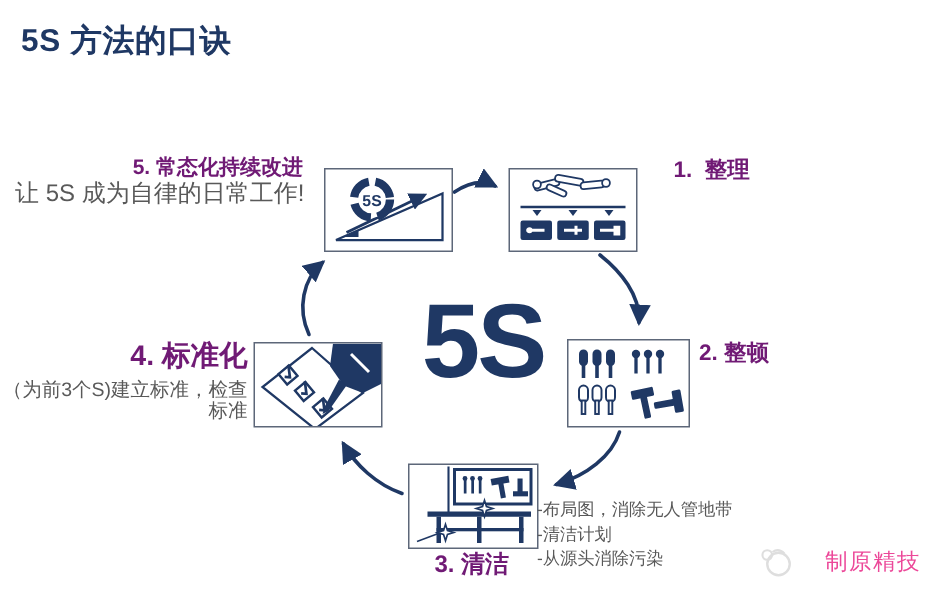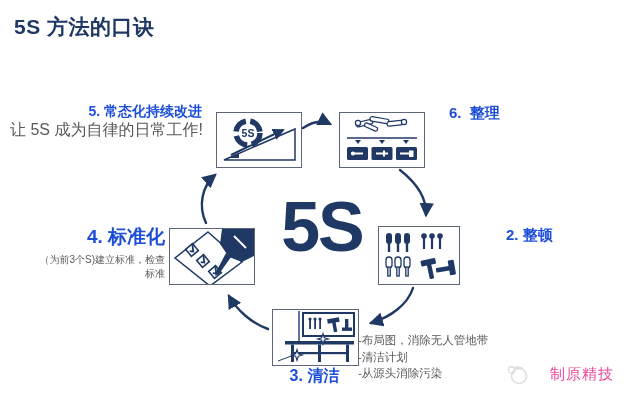--- a/index.html
+++ b/index.html
@@ -8,34 +8,34 @@
   .abs{position:absolute;}
   #title{left:14px;top:13px;font-size:21px;font-weight:bold;color:#1f3864;letter-spacing:.5px;}
   .iconbox{position:absolute;background:#fff;border:1.4px solid #5d6779;overflow:hidden;}
   #icon5{left:216px;top:112px;width:84px;height:54px;}
   #icon1{left:339px;top:112px;width:84px;height:54px;}
   #icon2{left:378px;top:226px;width:80px;height:57px;}
   #icon3{left:272px;top:309px;width:85px;height:55px;}
   #icon4{left:169px;top:228px;width:84px;height:55px;}
   #centerlabel{left:276px;top:192px;width:92px;text-align:center;
     font-size:70px;font-weight:bold;color:#1f3864;letter-spacing:-2px;line-height:1;}
-  .sh{white-space:pre;font-weight:bold;color:#1d4ed8;}
+  .sh{white-space:pre;font-weight:bold;color:#701a75;}
   .sb{color:#595959;}
   .sb div{white-space:pre;}
   #st1{left:449px;top:104px;}
   #st1 .sh{font-size:15px;}
   #st1 .sb{margin-top:4px;font-size:11px;line-height:16px;}
   #st2{left:466px;top:226px;}
-  #st2 .sh{font-size:15px;margin-left:40px;}
+  #st2 .sh{font-size:15px;}
   #st2 .sb{margin-top:4px;font-size:11.5px;line-height:17px;}
   #st3h{left:262px;top:366px;width:105px;text-align:center;font-size:16px;}
   #st3b{left:358px;top:332px;font-size:11.5px;line-height:16.5px;}
   #st4{left:0px;top:224px;width:165px;text-align:right;}
   #st4 .sh{font-size:19px;}
-  #st4 .sb{margin-top:3px;font-size:10px;line-height:14px;}
+  #st4 .sb{margin-top:3px;font-size:13px;line-height:14px;}
   #st5{left:10px;top:103px;width:192px;text-align:right;}
   #st5 .sh{font-size:14px;}
   #st5 .sb{margin-top:2px;font-size:16px;line-height:13px;}
   #arrowlayer{left:0;top:0;pointer-events:none;}
   #watermark{right:12px;bottom:14px;display:flex;align-items:center;gap:20px;
     color:#ec4899;font-size:15px;letter-spacing:1px;}
   svg text{font-family:"Liberation Sans","DejaVu Sans",sans-serif;}
 </style>
 </head>
 <body>
@@ -182,21 +182,21 @@
         <path transform="translate(33,32) rotate(-40)" d="M-2.5,-0.5 L0,2 L4.5,-5"></path>
         <path transform="translate(45,43) rotate(-40)" d="M-2.5,-0.5 L0,2 L4.5,-5"></path>
       </g>
       <path d="M52,0 L84,0 L84,27 L72,33 L59,28 L50,15 Z" fill="#1f3864"></path>
       <line x1="64" y1="7" x2="76" y2="19" stroke="#fff" stroke-width="2"></line>
       <polygon points="56,24 61,28 49,45 45,47 46.5,42" fill="#1f3864"></polygon>
     </svg>
   </div>
 
   <div id="st1" class="abs">
-    <div class="sh">6.  整理</div>
+    <div class="sh">1.  整理</div>
   </div>
 
   <div id="st2" class="abs">
     <div class="sh">2. 整顿</div>
   </div>
 
   <div id="st3h" class="abs sh">3. 清洁</div>
   <div id="st3b" class="abs sb">
     <div>-布局图，消除无人管地带</div>
     <div>-清洁计划</div>

